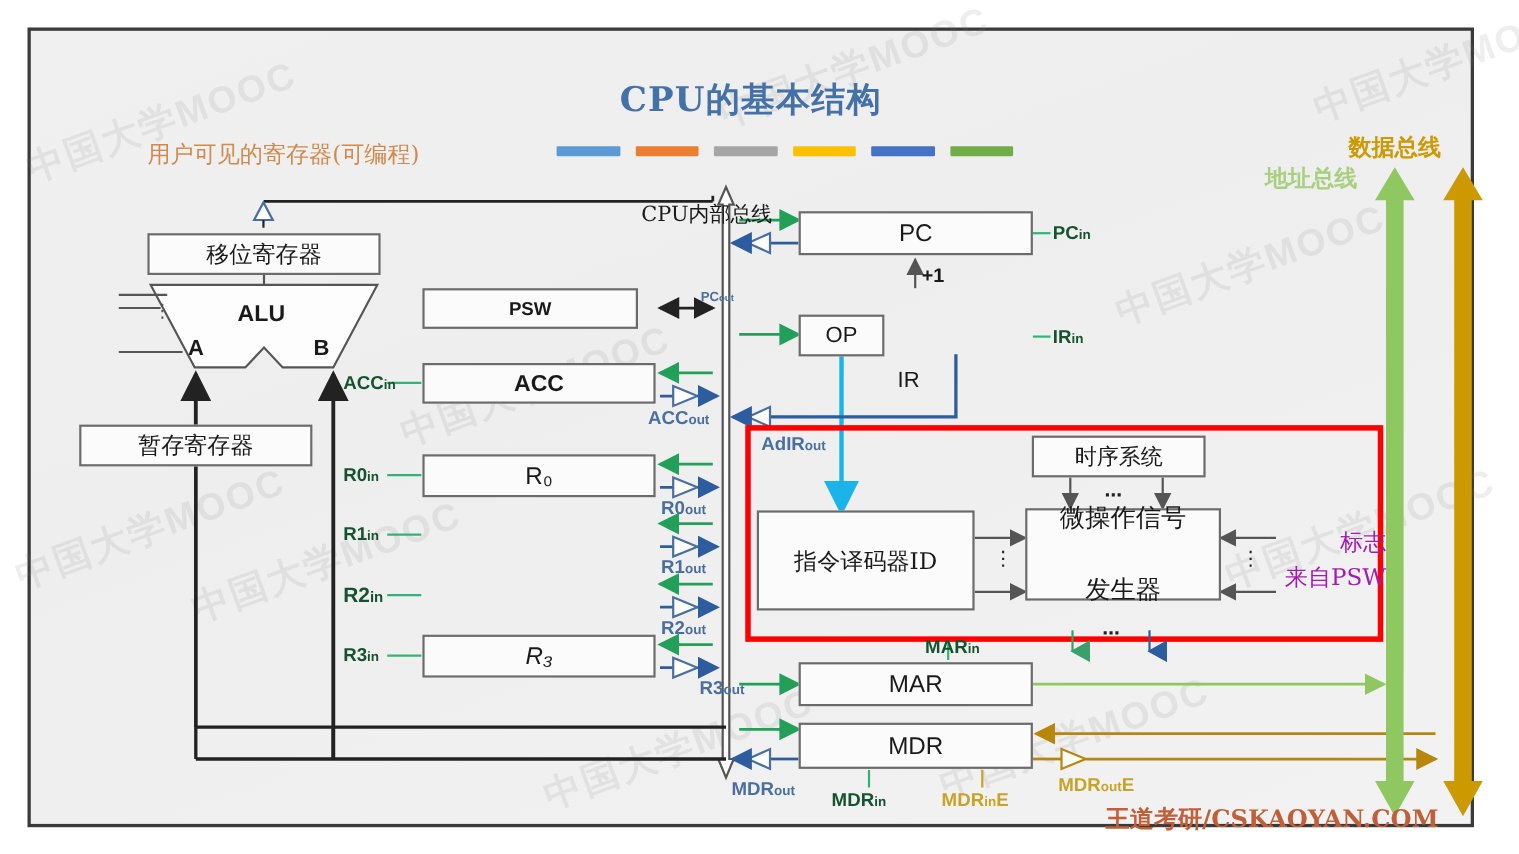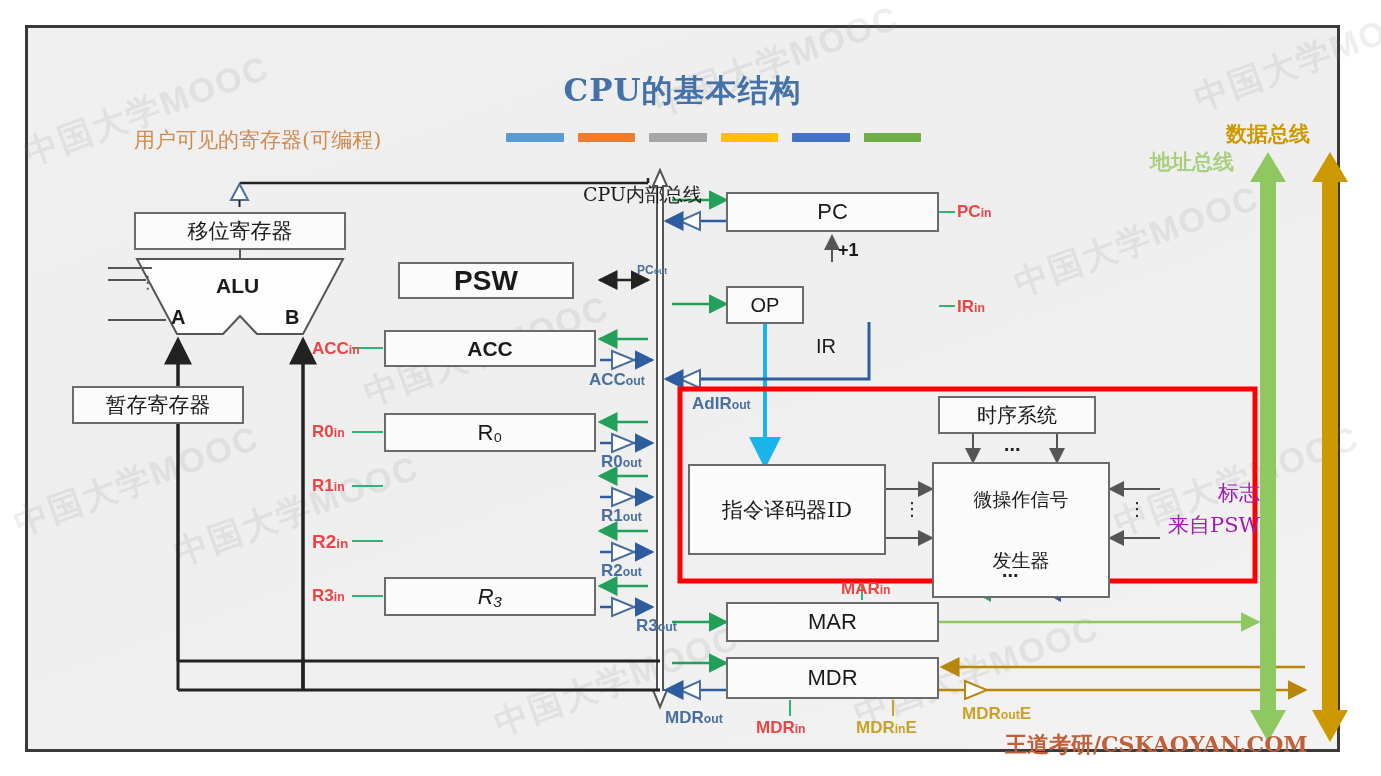--- a/index.html
+++ b/index.html
@@ -10,21 +10,21 @@
          border:3px solid #3a3a3a;box-sizing:border-box;}
   .wm{position:absolute;color:rgba(120,120,120,.13);font-size:34px;font-weight:bold;
       transform:rotate(-20deg);pointer-events:none;white-space:nowrap;letter-spacing:2px;}
   .title{position:absolute;left:0;right:0;top:42px;text-align:center;color:#4472a8;
          font-size:31px;font-weight:bold;letter-spacing:1px;font-family:"DejaVu Sans",sans-serif;}
   .bars{position:absolute;top:105px;left:478px;width:415px;height:9px;display:flex;gap:14px;}
   .bars i{flex:1;display:block;height:9px;border-radius:1px;}
   .box{position:absolute;background:#fbfbfb;border:2px solid #6b6b6b;box-sizing:border-box;
        display:flex;align-items:center;justify-content:center;color:#1a1a1a;}
   .lbl{position:absolute;white-space:nowrap;}
-  .grn{color:#ef4444;font-weight:bold;}
+  .grn{color:#14532d;font-weight:bold;}
   .blu{color:#4a6f9e;font-weight:bold;}
   .gld{color:#c9a227;font-weight:bold;}
   .sub{font-size:.72em;}
   .cn{font-family:"DejaVu Serif","Liberation Serif",serif;}
   svg.ov{position:absolute;left:0;top:0;width:1381px;height:776px;pointer-events:none;}
 </style>
 </head>
 <body>
 
 <div id="stage">
@@ -212,23 +212,23 @@
 
   <div class="lbl cn" style="left:583px;top:138px;font-size:19px;color:#1a1a1a;margin-top:44px;">CPU内部总线</div>
 
   <div class="box cn" style="left:134px;top:212px;width:212px;height:38px;font-size:21px;">移位寄存器</div>
 
   <div class="lbl" style="left:216px;top:274px;font-size:21px;font-weight:bold;color:#1a1a1a;">ALU</div>
   <div class="lbl" style="left:171px;top:306px;font-size:20px;font-weight:bold;color:#1a1a1a;">A</div>
   <div class="lbl" style="left:285px;top:306px;font-size:20px;font-weight:bold;color:#1a1a1a;">B</div>
   <div class="lbl" style="left:139px;top:278px;font-size:17px;color:#555;letter-spacing:0;line-height:10px;">⋮</div>
 
-  <div class="box cn" style="left:72px;top:386px;width:172px;height:38px;font-size:21px;">暂存寄存器</div>
-
-  <div class="box" style="left:384px;top:262px;width:176px;height:37px;font-size:28px;font-weight:bold;margin-left:14px;">PSW</div>
+  <div class="box cn" style="left:72px;top:386px;width:212px;height:38px;font-size:21px;">暂存寄存器</div>
+
+  <div class="box" style="left:384px;top:262px;width:196px;height:37px;font-size:17px;font-weight:bold;">PSW</div>
 
   <div class="box" style="left:384px;top:330px;width:212px;height:37px;font-size:21px;font-weight:bold;">ACC</div>
   <div class="lbl grn" style="left:312px;top:339px;font-size:17px;">
     <span>ACC</span><span class="sub">in</span>
   </div>
   <div class="lbl blu" style="left:589px;top:370px;font-size:17px;">
     <span>ACC</span><span class="sub">out</span>
   </div>
 
   <div class="box" style="left:384px;top:413px;width:212px;height:39px;font-size:22px;">R₀</div>
@@ -274,21 +274,21 @@
   <div class="lbl" style="left:816px;top:335px;font-size:20px;color:#1a1a1a;">IR</div>
   <div class="lbl grn" style="left:957px;top:297px;font-size:17px;">
     <span>IR</span><span class="sub">in</span>
   </div>
   <div class="lbl blu" style="left:692px;top:394px;font-size:17px;">
     <span>AdIR</span><span class="sub">out</span>
   </div>
 
   <div class="box cn" style="left:688px;top:464px;width:198px;height:91px;font-size:21px;">指令译码器ID</div>
 
-  <div class="box cn" style="left:932px;top:462px;width:178px;height:136px;font-size:19px;flex-direction:column;line-height:1.22;gap:37px;">
+  <div class="box cn" style="left:932px;top:462px;width:178px;height:84px;font-size:23px;flex-direction:column;line-height:1.22;gap:37px;">
     <span>微操作信号</span>
     <span>发生器</span>
   </div>
 
   <div class="box cn" style="left:938px;top:396px;width:158px;height:38px;font-size:20px;">时序系统</div>
 
   <div class="lbl cn" style="left:1168px;top:478px;font-size:21px;color:#a21caf;line-height:1.5;text-align:right;">
     <div>标志</div>
     <div>来自PSW</div>
   </div>

